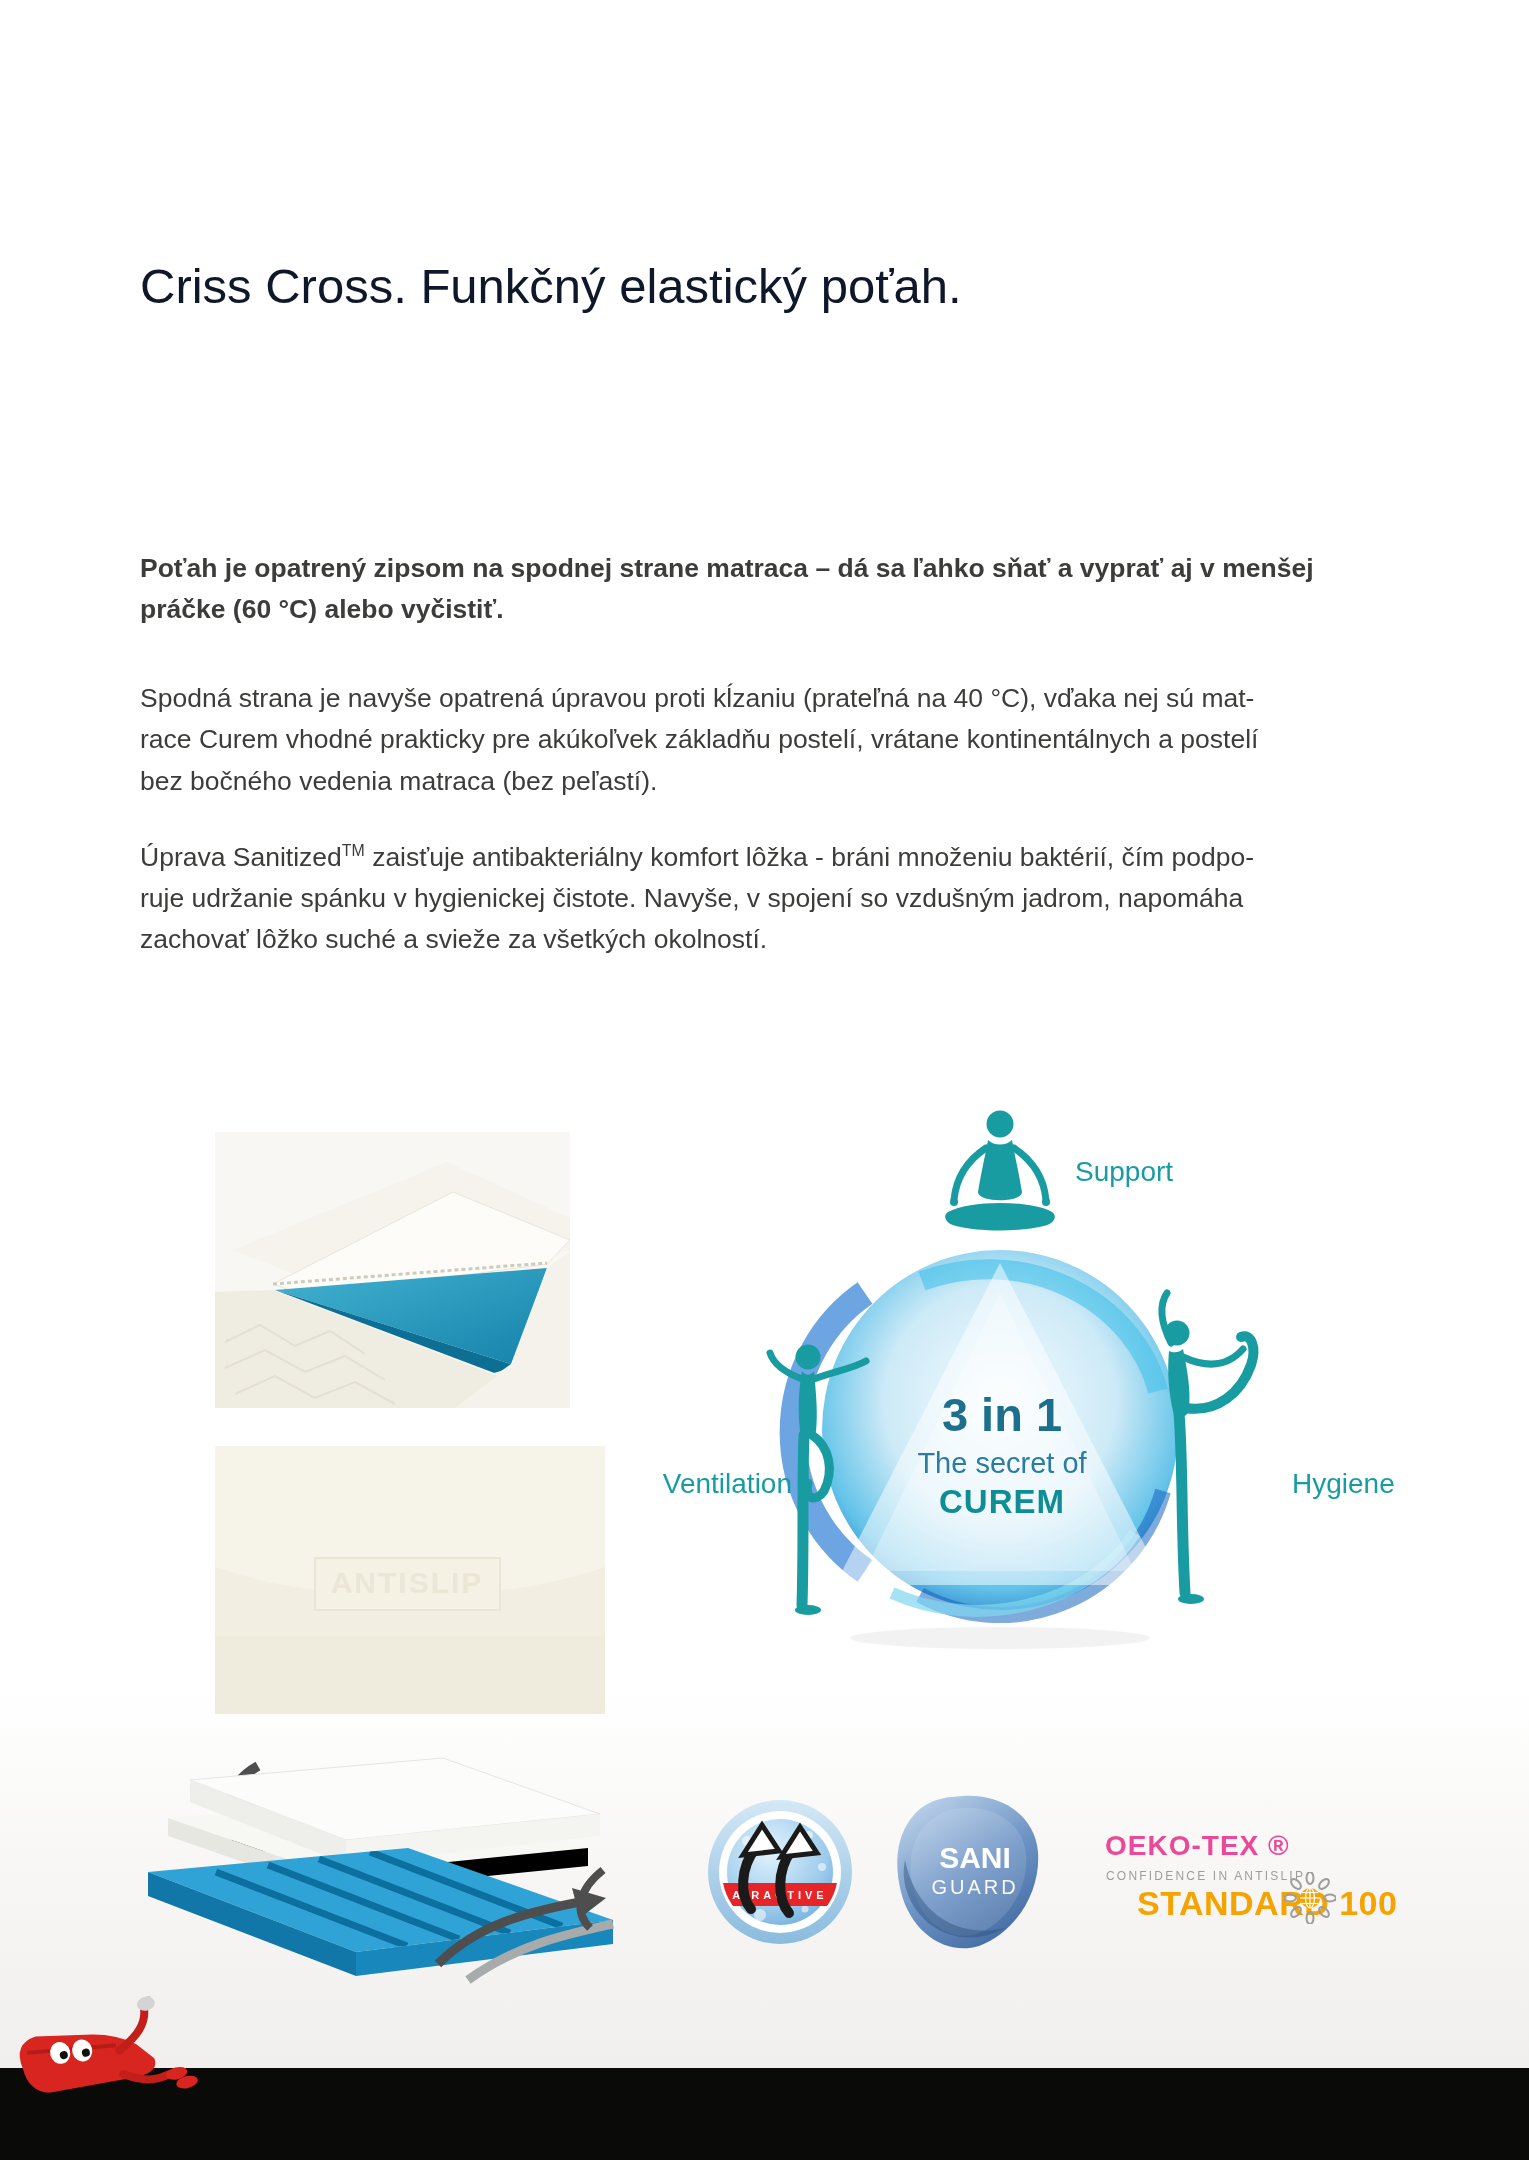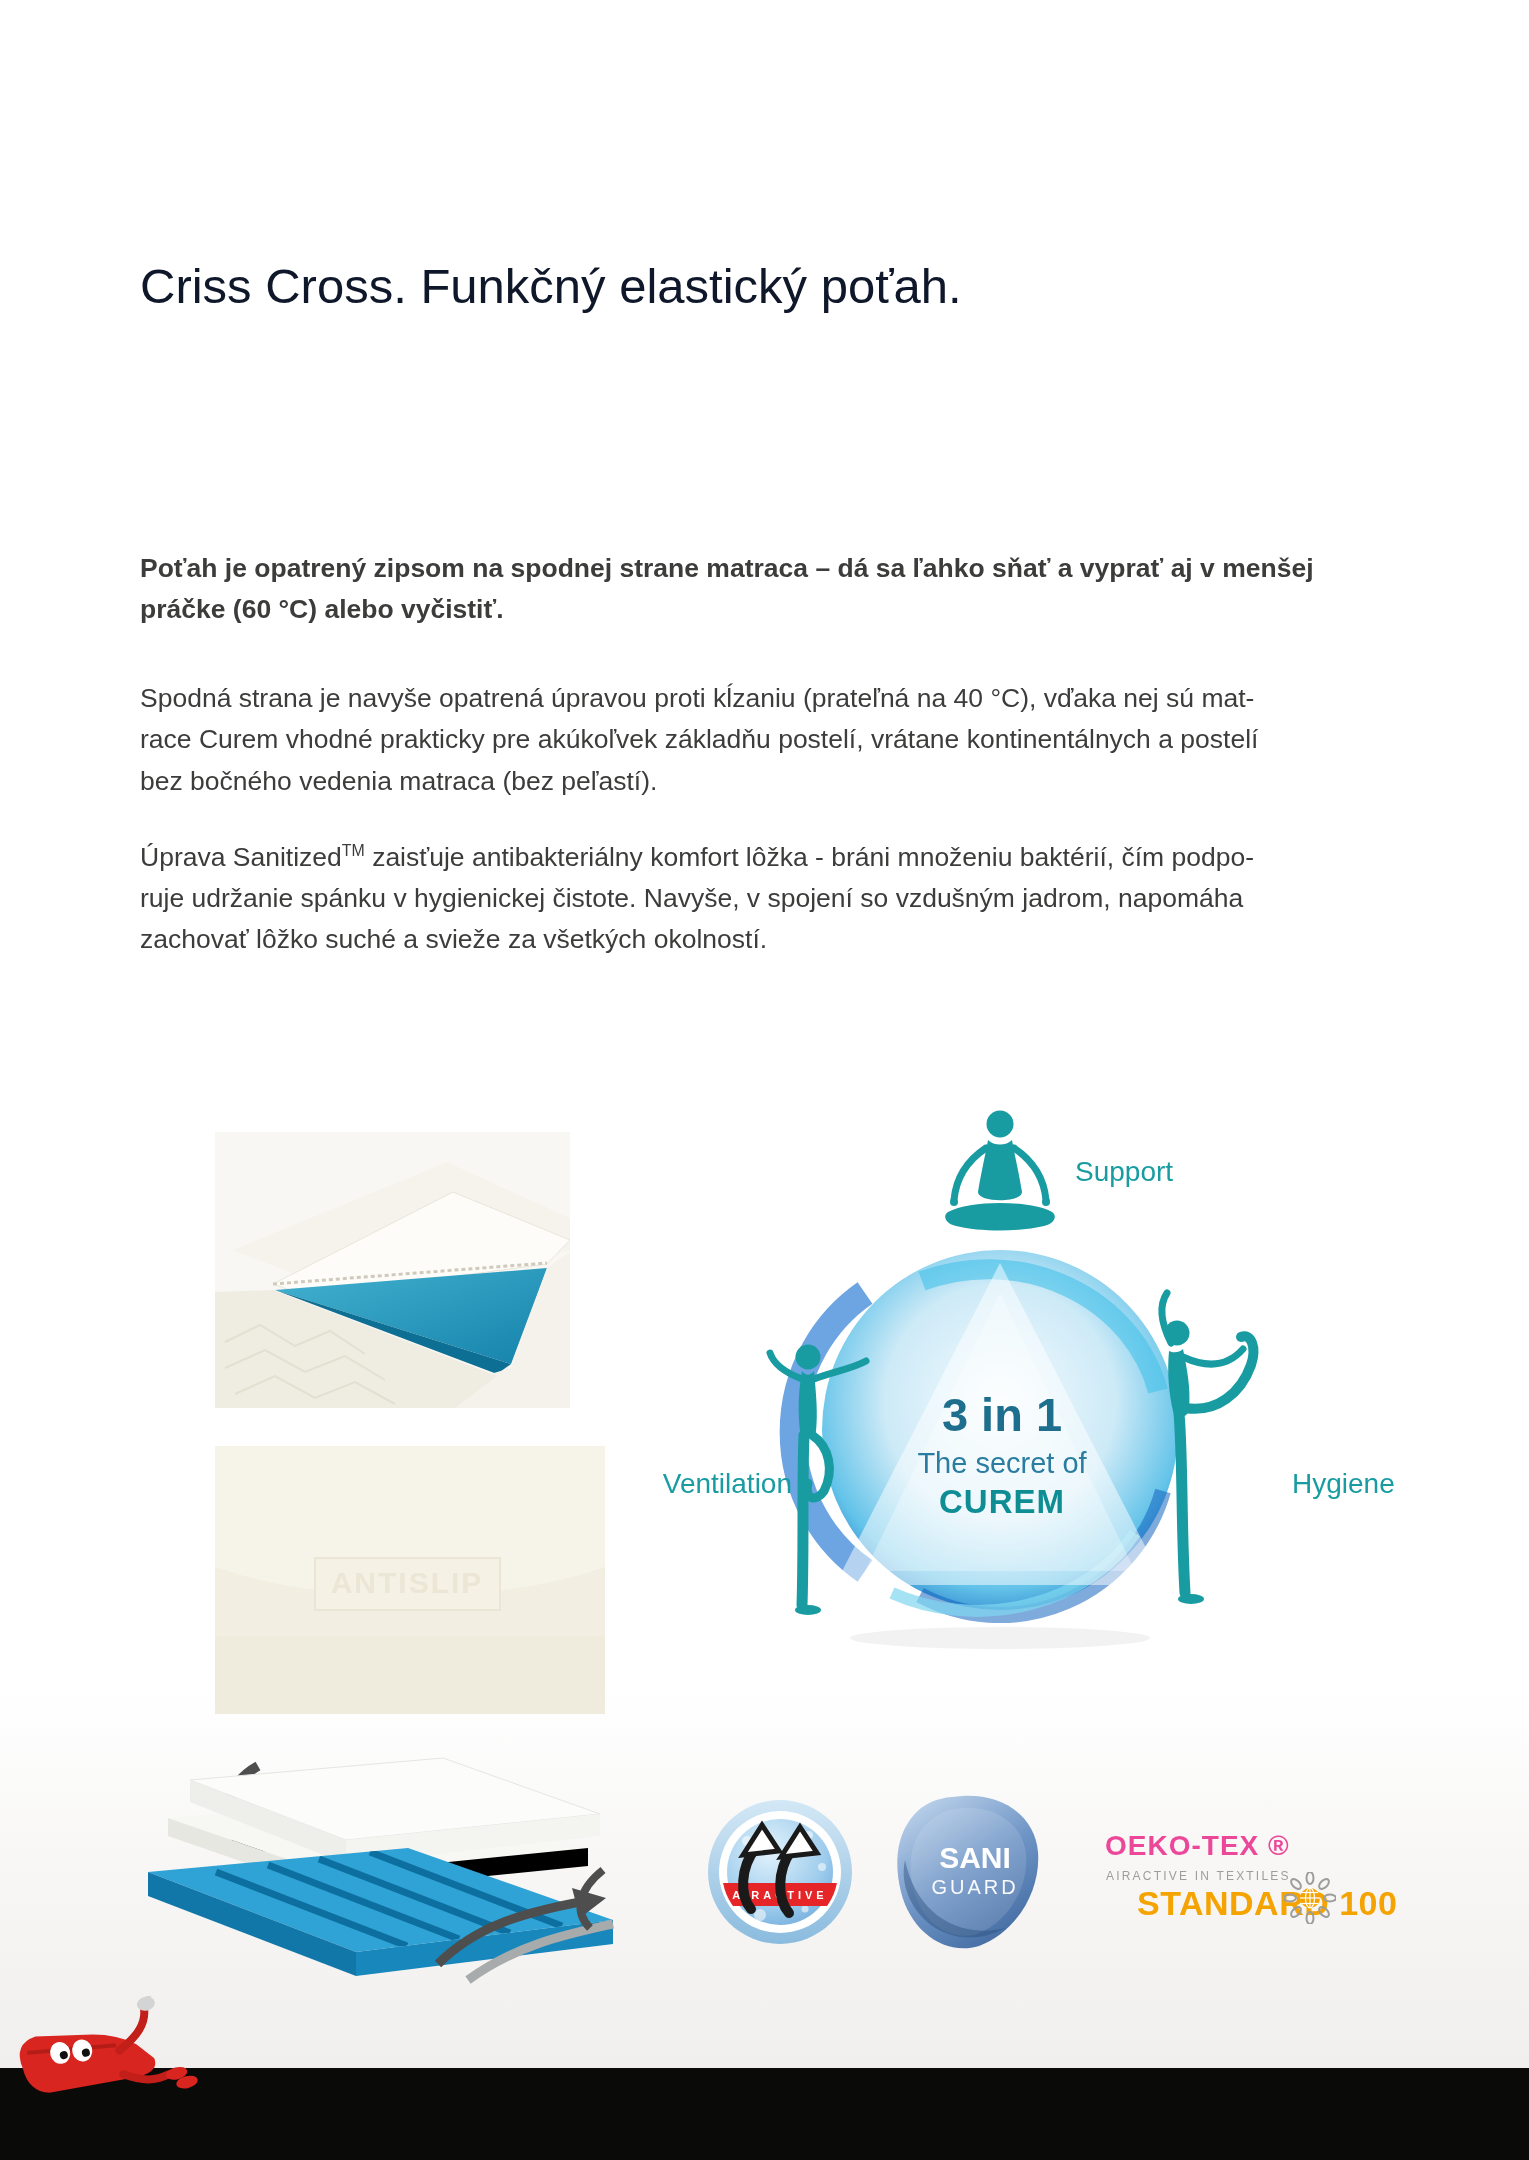--- a/index.html
+++ b/index.html
@@ -200,21 +200,21 @@
       </linearGradient>
     </defs>
     <path d="M78,6 C118,4 150,26 153,62 C156,100 132,142 94,156 C60,166 26,142 16,102 C8,70 12,38 36,18 C50,8 62,7 78,6 Z" fill="url(#shieldGrad)"></path>
     <path d="M78,18 C110,16 138,34 141,64 C144,96 124,132 92,144 C64,152 36,132 28,98 C22,72 26,46 46,30 C58,21 64,19 78,18 Z" fill="#ffffff" opacity="0.12"></path>
     <path d="M20,70 C30,120 70,150 120,138 C80,160 36,142 22,102 C18,90 18,80 20,70 Z" fill="#2d4f7d" opacity="0.45"></path>
     <text x="90" y="78" text-anchor="middle" font-size="30" font-weight="bold" fill="#ffffff">SANI</text>
     <text x="90" y="104" text-anchor="middle" font-size="20" letter-spacing="3" fill="#ffffff" opacity="0.95">GUARD</text>
   </svg>
 
   <div class="abs oeko1">OEKO-TEX ®</div>
-  <div class="abs oeko2">AIRACTIVE IN TEXTILES</div>
+  <div class="abs oeko2">CONFIDENCE IN ANTISLIP</div>
   <div class="abs oeko3">STANDARD 100</div>
   <svg class="abs" style="left:1284px;top:1872px" width="52" height="52" viewBox="0 0 52 52">
     <g stroke="#9D9D9C" stroke-width="2" fill="none">
       <ellipse cx="26" cy="6" rx="3.5" ry="6"></ellipse>
       <ellipse cx="26" cy="46" rx="3.5" ry="6"></ellipse>
       <ellipse cx="6" cy="26" rx="6" ry="3.5"></ellipse>
       <ellipse cx="46" cy="26" rx="6" ry="3.5"></ellipse>
       <ellipse cx="12" cy="12" rx="3.5" ry="6" transform="rotate(-45 12 12)"></ellipse>
       <ellipse cx="40" cy="12" rx="3.5" ry="6" transform="rotate(45 40 12)"></ellipse>
       <ellipse cx="12" cy="40" rx="3.5" ry="6" transform="rotate(45 12 40)"></ellipse>

